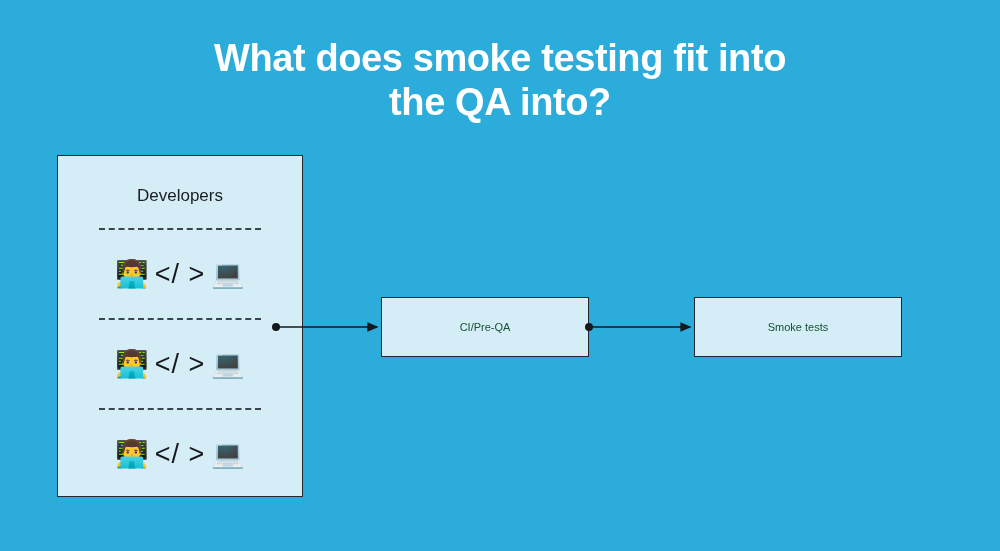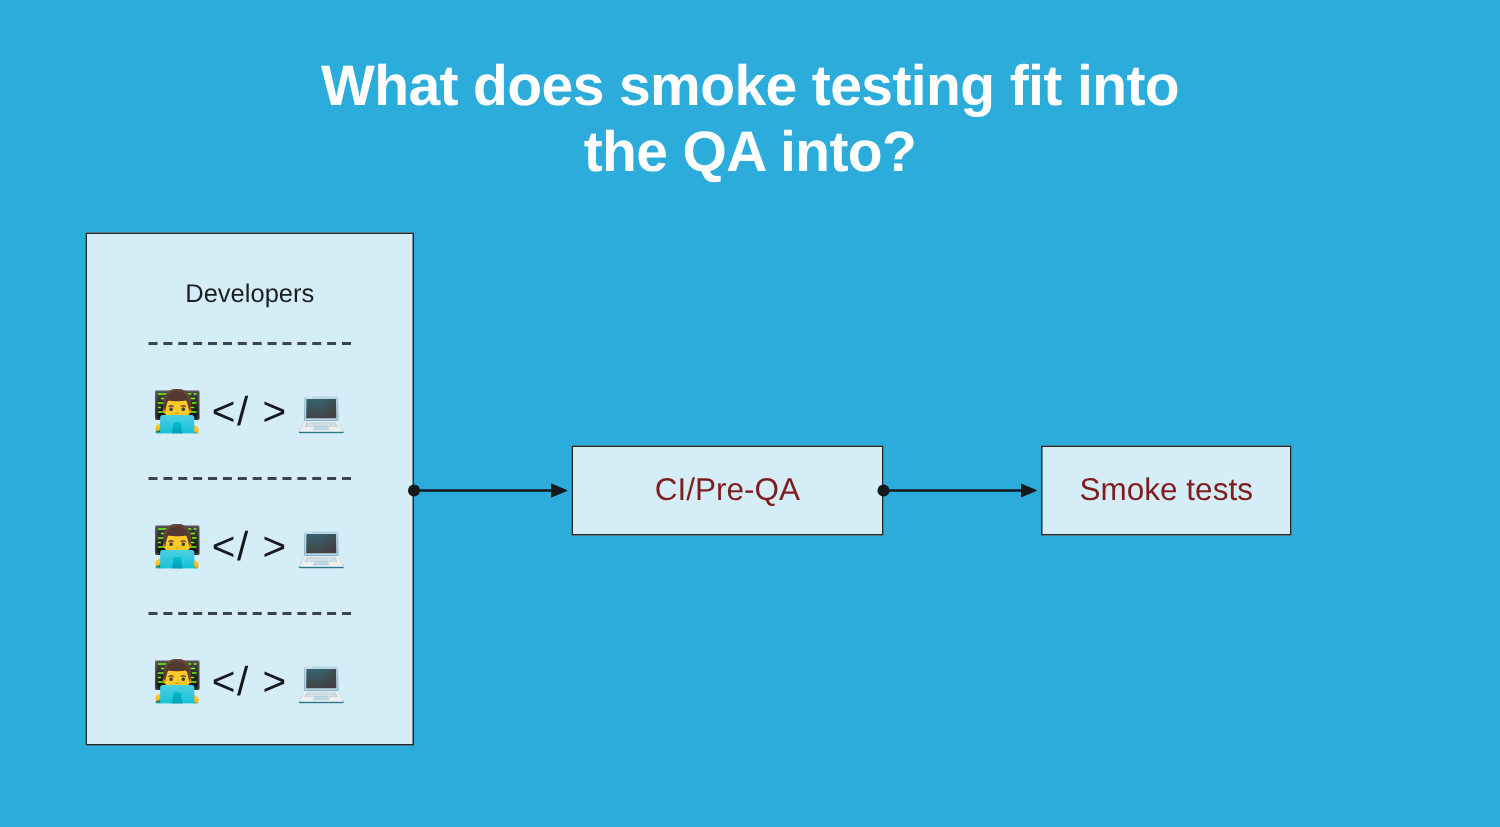--- a/index.html
+++ b/index.html
@@ -46,21 +46,21 @@
     position: absolute;
     background: #D4EDF7;
     border: 1px solid #23272E;
     box-sizing: border-box;
   }
 
   
   .node-developers {
     left: 57px;
     top: 155px;
-    width: 219px;
+    width: 246px;
     height: 342px;
   }
   .dev-title {
     position: absolute;
     left: 0;
     top: 30px;
     width: 100%;
     text-align: center;
     font-size: 17px;
     color: #1B1D21;
@@ -100,34 +100,34 @@
   .node-ci {
     left: 381px;
     top: 297px;
     width: 208px;
     height: 60px;
   }
   
   .node-smoke {
     left: 694px;
     top: 297px;
-    width: 167px;
+    width: 208px;
     height: 60px;
   }
   .node-label {
     position: absolute;
     left: 0;
     top: 0;
     width: 100%;
     height: 100%;
     display: flex;
     align-items: center;
     justify-content: center;
-    font-size: 21px;
-    color: #7f1d1d;
+    font-size: 11px;
+    color: #14532d;
   }
 
   
   .edges {
     position: absolute;
     left: 0;
     top: 0;
     width: 1000px;
     height: 551px;
     pointer-events: none;

